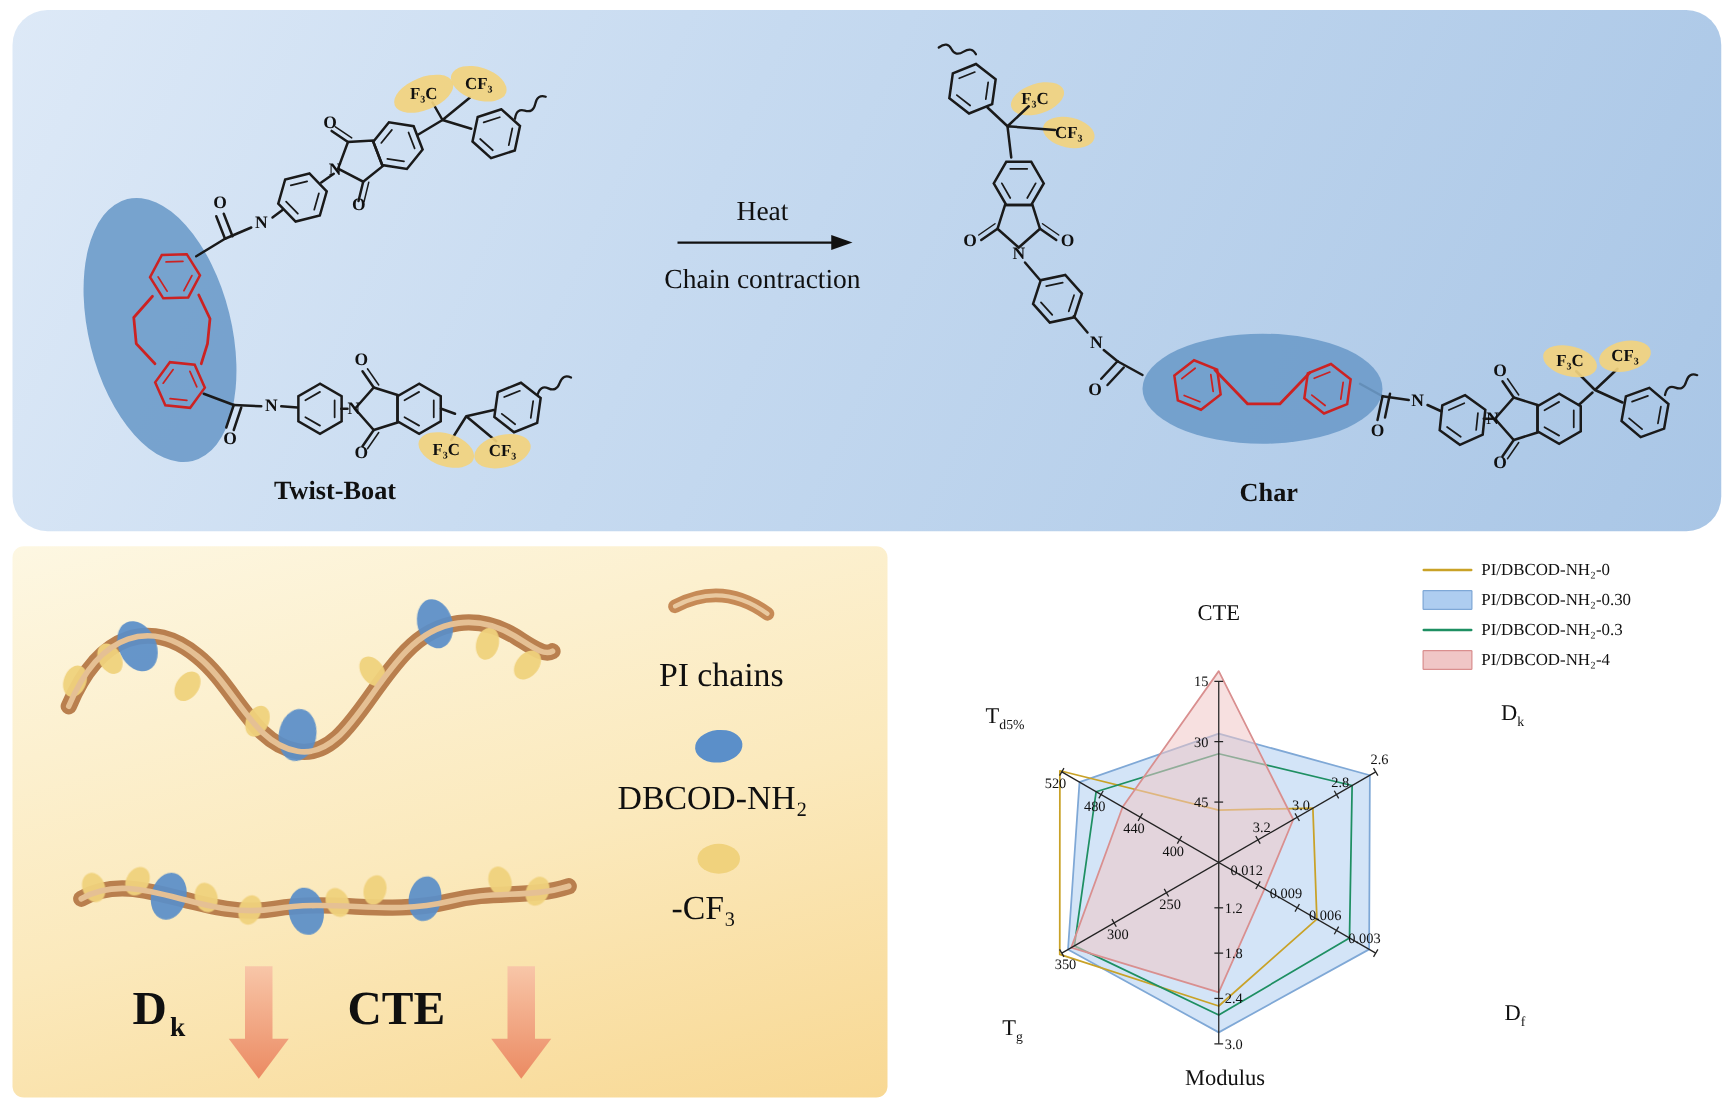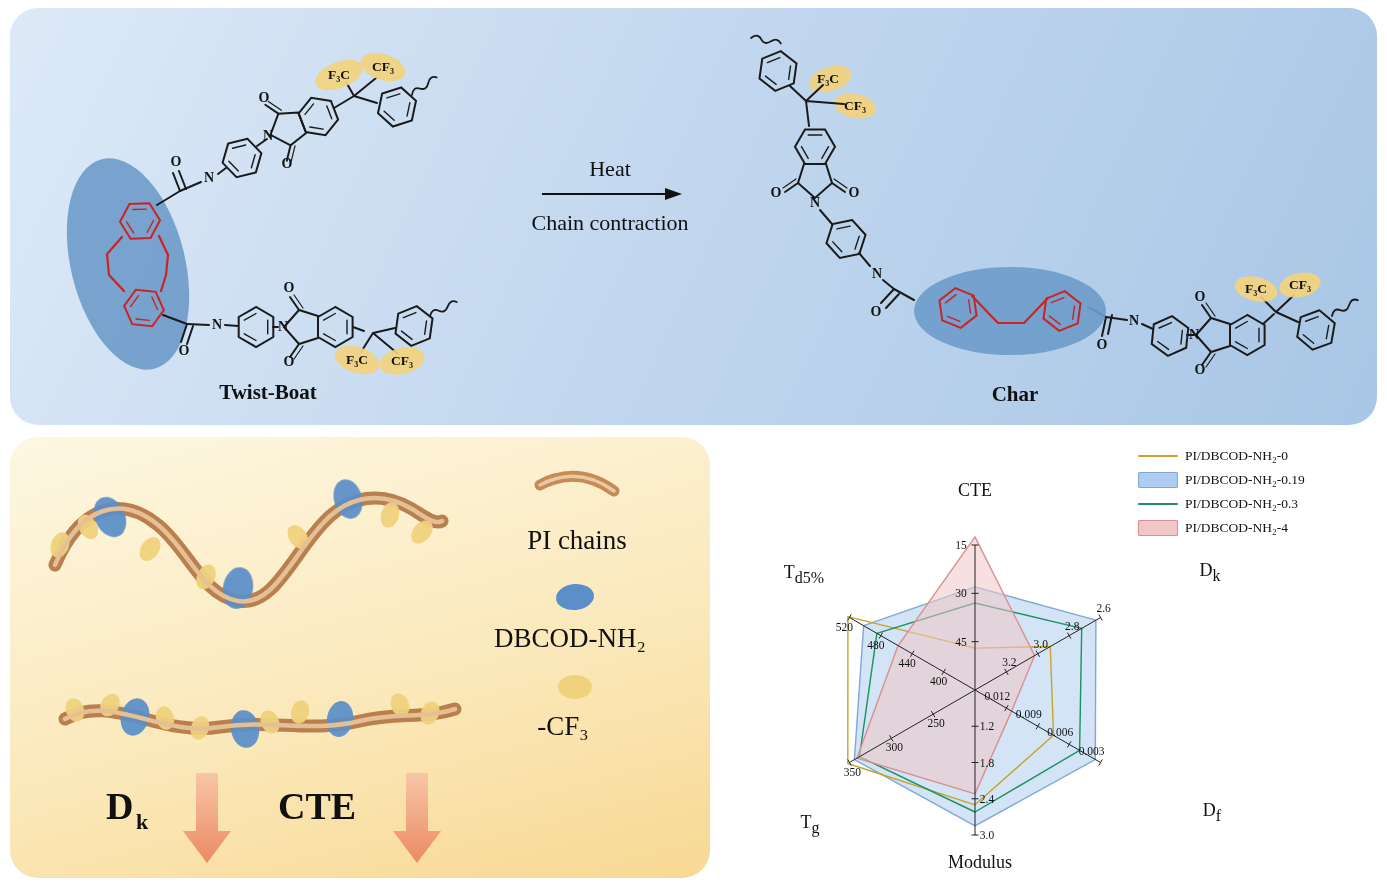--- a/index.html
+++ b/index.html
@@ -1,36 +1,36 @@
 <!DOCTYPE html>
 <html><head>
 <meta charset="utf-8">
 <style>
   *{margin:0;padding:0;box-sizing:border-box}
   html,body{width:1387px;height:886px}
   body{position:relative;background:#fff;font-family:"Liberation Serif","DejaVu Serif",serif;overflow:hidden}
   .top-panel{position:absolute;left:10px;top:8px;width:1367px;height:417px;border-radius:28px;
     background:linear-gradient(115deg,#dde9f7 0%,#c6daf0 40%,#a9c6e6 100%)}
-  .bl-panel{position:absolute;left:10px;top:437px;width:700px;height:441px;border-radius:28px;
+  .bl-panel{position:absolute;left:10px;top:437px;width:700px;height:441px;border-radius:9px;
     background:linear-gradient(165deg,#fdf7e2 0%,#fbe9bc 55%,#f8d893 100%)}
   .chart-area{position:absolute;left:760px;top:440px;width:624px;height:446px}
   svg{display:block}
   .atom{font-size:14px;font-weight:700;fill:#101010;text-anchor:middle}
   .cf3t{font-size:13.5px;font-weight:700;fill:#101010;text-anchor:middle}
   .scheme-label{font-size:22px;fill:#101010;text-anchor:middle}
   .mol-name{font-size:21px;font-weight:600;fill:#101010;text-anchor:middle}
   .lg{font-size:27px;fill:#101010;text-anchor:middle}
   .metric{font-size:38px;font-weight:700;fill:#101010}
   .metric-sub{font-size:22px;font-weight:700;fill:#101010}
   .legend{position:absolute;left:378px;top:6px;display:flex;flex-direction:column;gap:4px}
   .legend-row{display:flex;align-items:center;gap:7px;height:20px}
   .swatch{width:40px;flex:0 0 40px;border-radius:1px}
   .legend-label{font-size:13.5px;color:#101010;white-space:nowrap}
   .axis-label{position:absolute;transform:translate(-50%,-50%);font-size:18px;color:#101010;white-space:nowrap}
-  .axis-label .sub{font-size:16px;vertical-align:-5px}
+  .axis-label .sub{font-size:11px;vertical-align:-5px}
   #radar-svg{position:absolute;left:0;top:0}
   #radar-svg text{font-family:"Liberation Serif","DejaVu Serif",serif}
 </style>
 </head>
 <body>
 
 <section class="top-panel">
 <svg viewBox="0 0 1367 417" width="1367" height="417">
   <defs>
     <g id="benzene">
@@ -283,21 +283,21 @@
       <text x="178.6" y="244.9" text-anchor="middle" font-size="11.5" fill="#111">400</text>
     </svg>
 
   <div class="legend">
     <div class="legend-row">
       <span class="swatch" style="height: 2px; background: rgb(201, 162, 39);"></span>
       <span class="legend-label">PI/DBCOD-NH₂-0</span>
     </div>
     <div class="legend-row">
       <span class="swatch" style="height: 16px; background: rgb(174, 205, 240); border: 1px solid rgb(127, 168, 214);"></span>
-      <span class="legend-label">PI/DBCOD-NH₂-0.19</span>
+      <span class="legend-label">PI/DBCOD-NH₂-0.30</span>
     </div>
     <div class="legend-row">
       <span class="swatch" style="height: 2px; background: rgb(30, 143, 98);"></span>
       <span class="legend-label">PI/DBCOD-NH₂-0.3</span>
     </div>
     <div class="legend-row">
       <span class="swatch" style="height: 16px; background: rgb(240, 198, 198); border: 1px solid rgb(217, 143, 143);"></span>
       <span class="legend-label">PI/DBCOD-NH₂-4</span>
     </div>
   </div>

